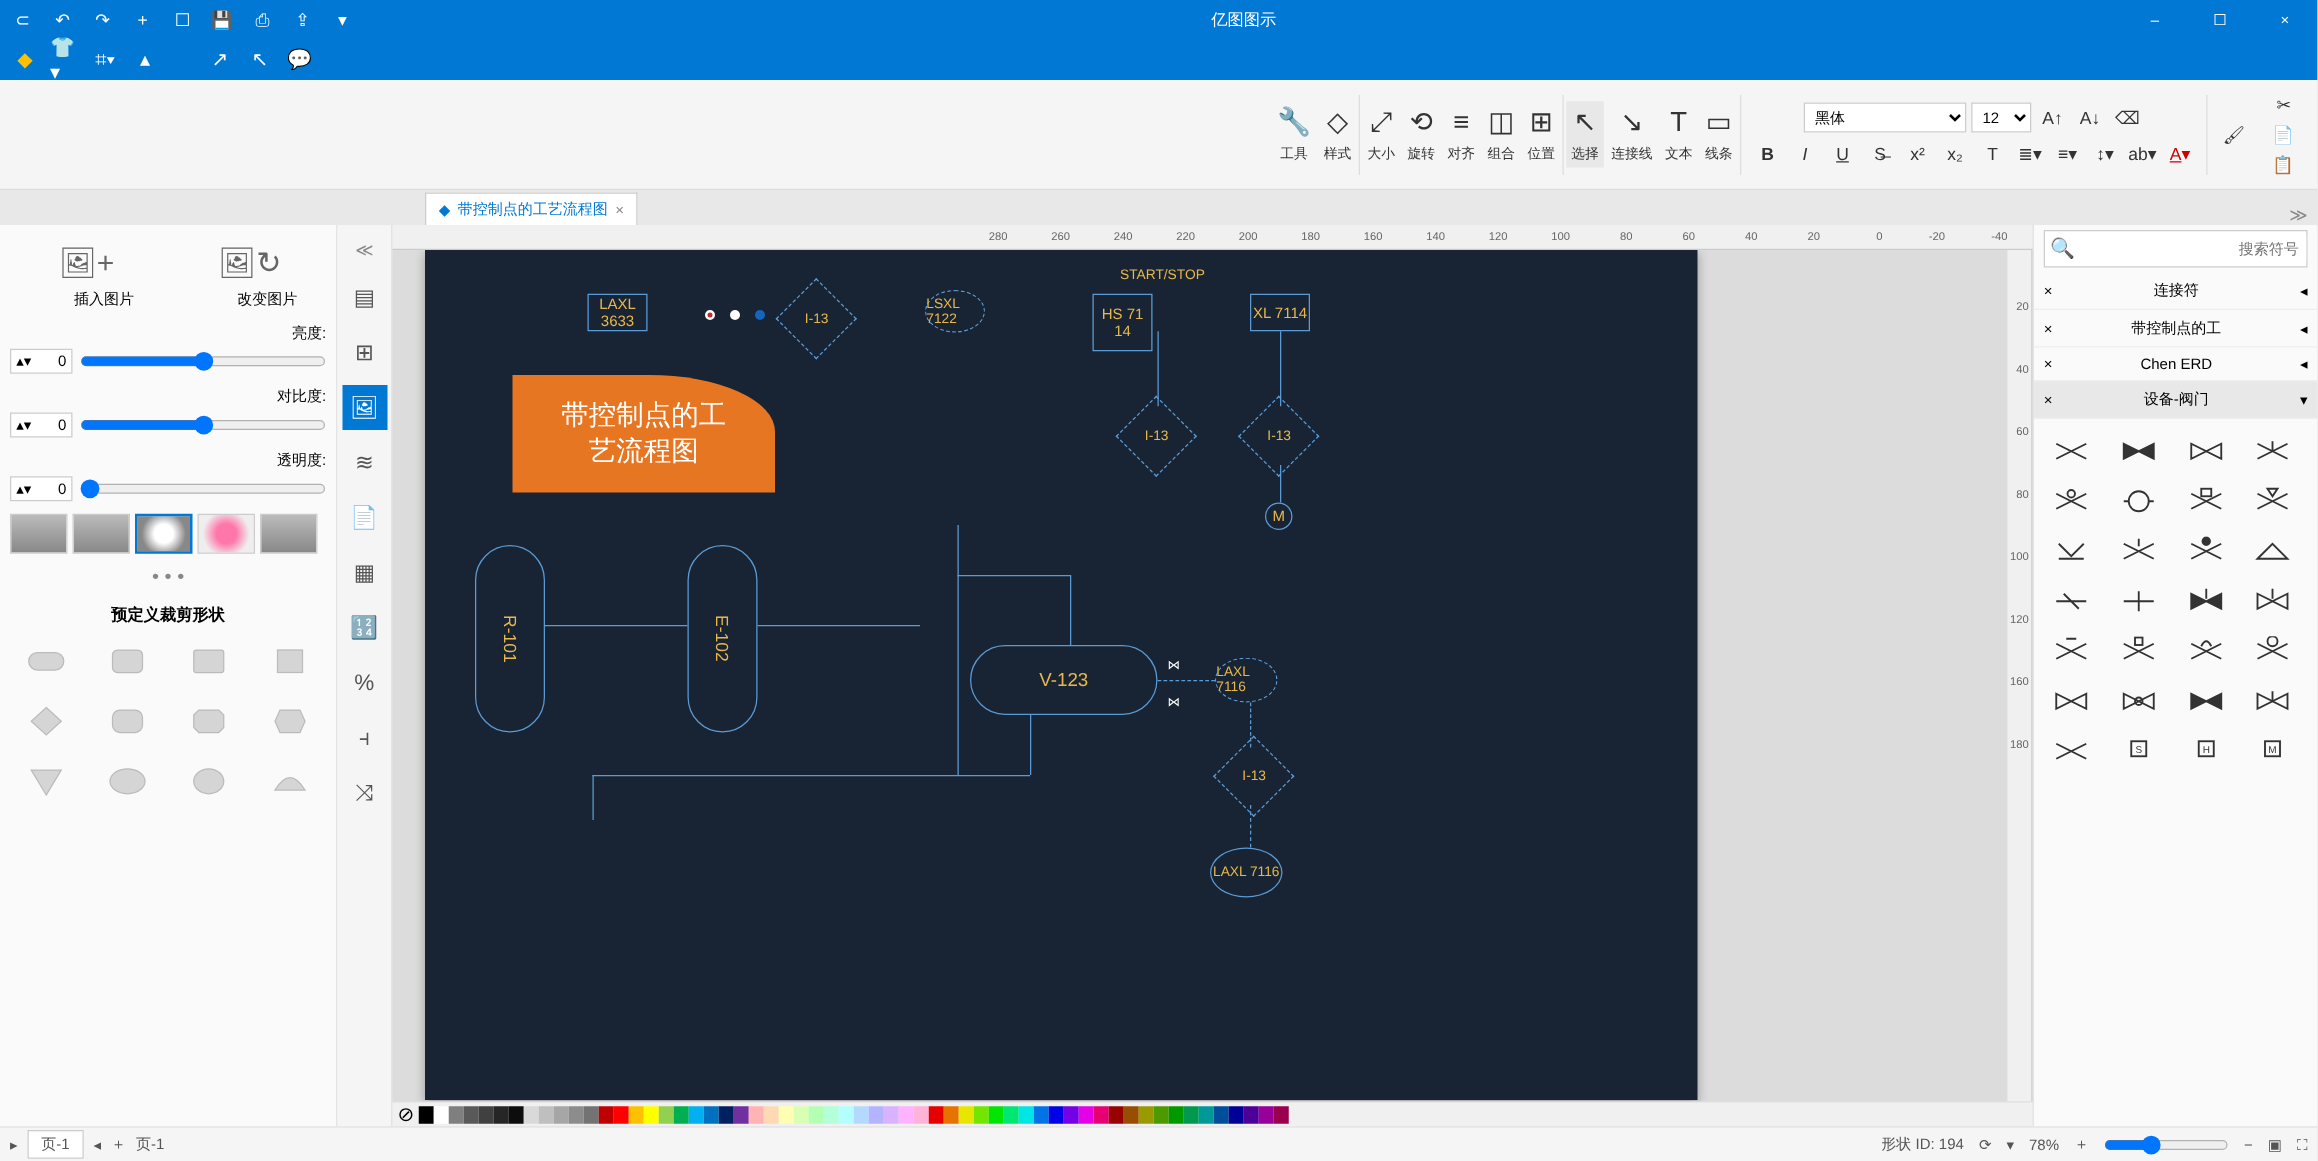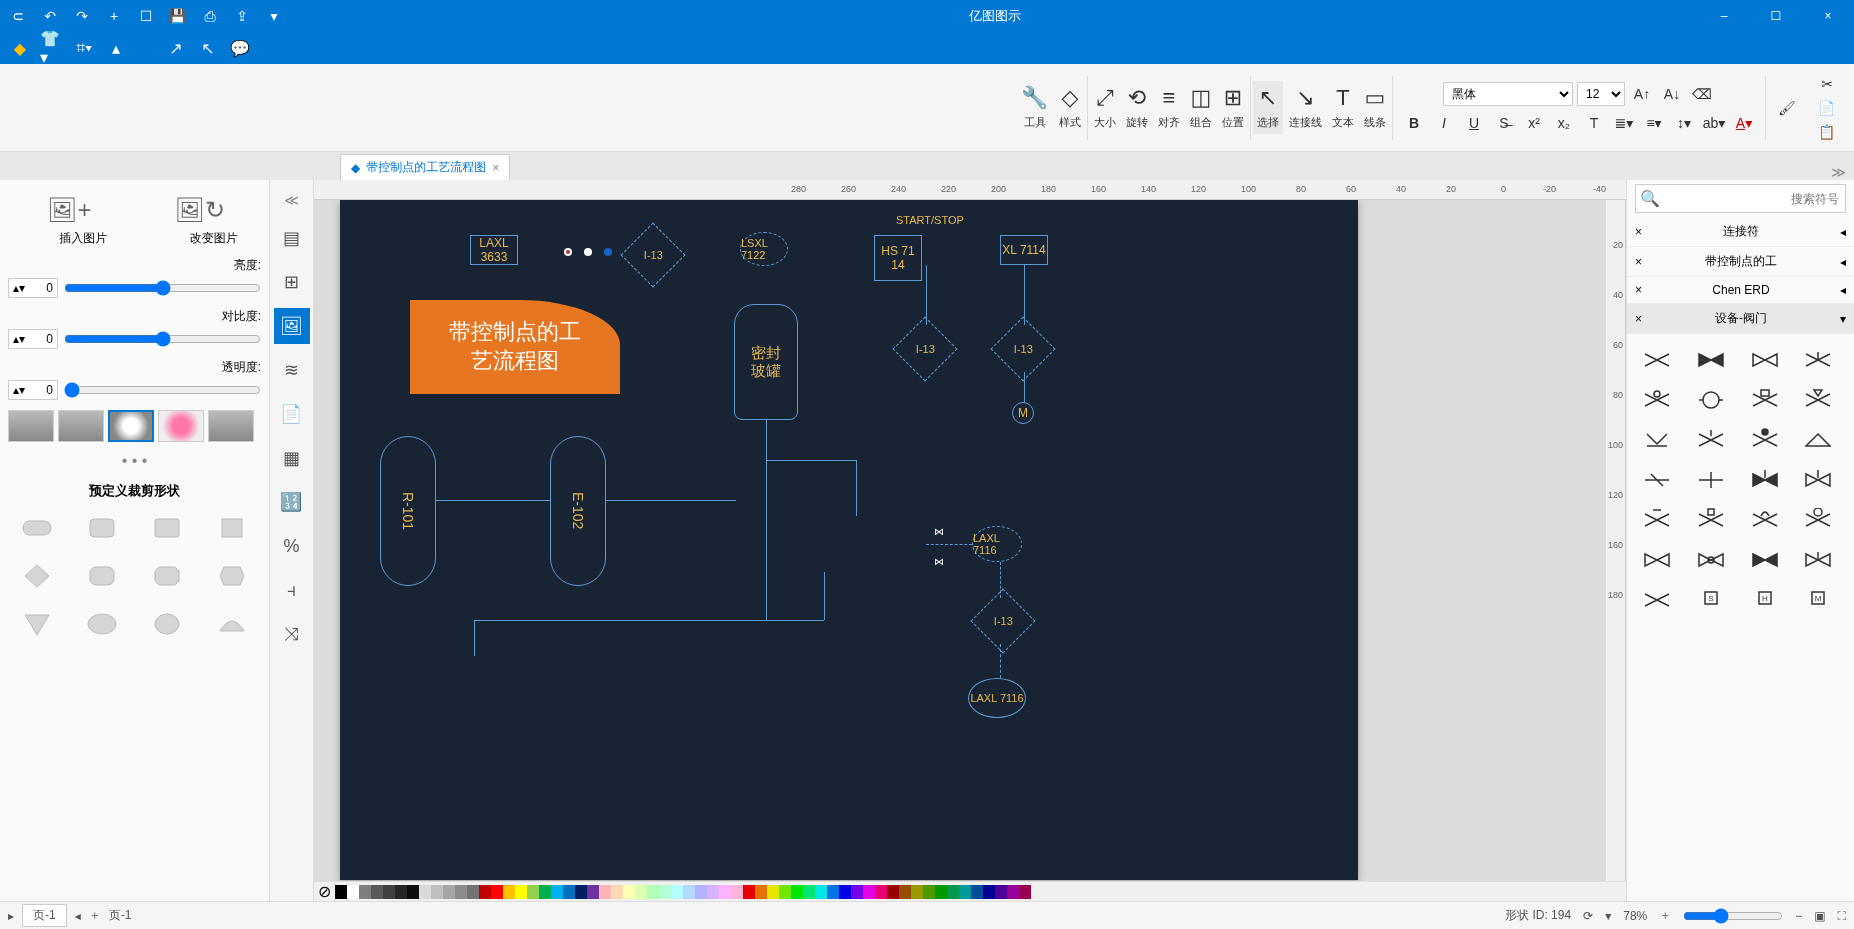--- a/index.html
+++ b/index.html
@@ -501,26 +501,25 @@
 
             <div class="d-diamond" style="left:562px; top:126px">
                 <span>I-13</span>
               </div>
             <div class="d-diamond" style="left:660px; top:126px">
                 <span>I-13</span>
               </div>
 
             <div class="d-motor" style="left:672px; top:202px">M</div>
 
-            <div class="d-tank" style="left:394px; top:104px; width:64px; height:116px; white-space:pre-line">密封
-玻罐</div>
 
             <div class="d-vessel" style="left:40px; top:236px; width:56px; height:150px">R-101</div>
             <div class="d-vessel" style="left:210px; top:236px; width:56px; height:150px">E-102</div>
 
+            <div class="d-drum" style="left:436px; top:316px; width:150px; height:56px">V-123</div>
 
             <div class="d-oval" style="left:632px; top:326px; width:50px; height:36px">LAXL
 7116</div>
             <div class="d-diamond" style="left:640px; top:398px">
                 <span>I-13</span>
               </div>
             <div class="d-oval" style="left:628px; top:478px; width:58px; height:40px; border-style:solid">LAXL
 7116</div>
 
             <div class="d-line d-line-h" style="left:96px; top:300px; width:114px"></div>

